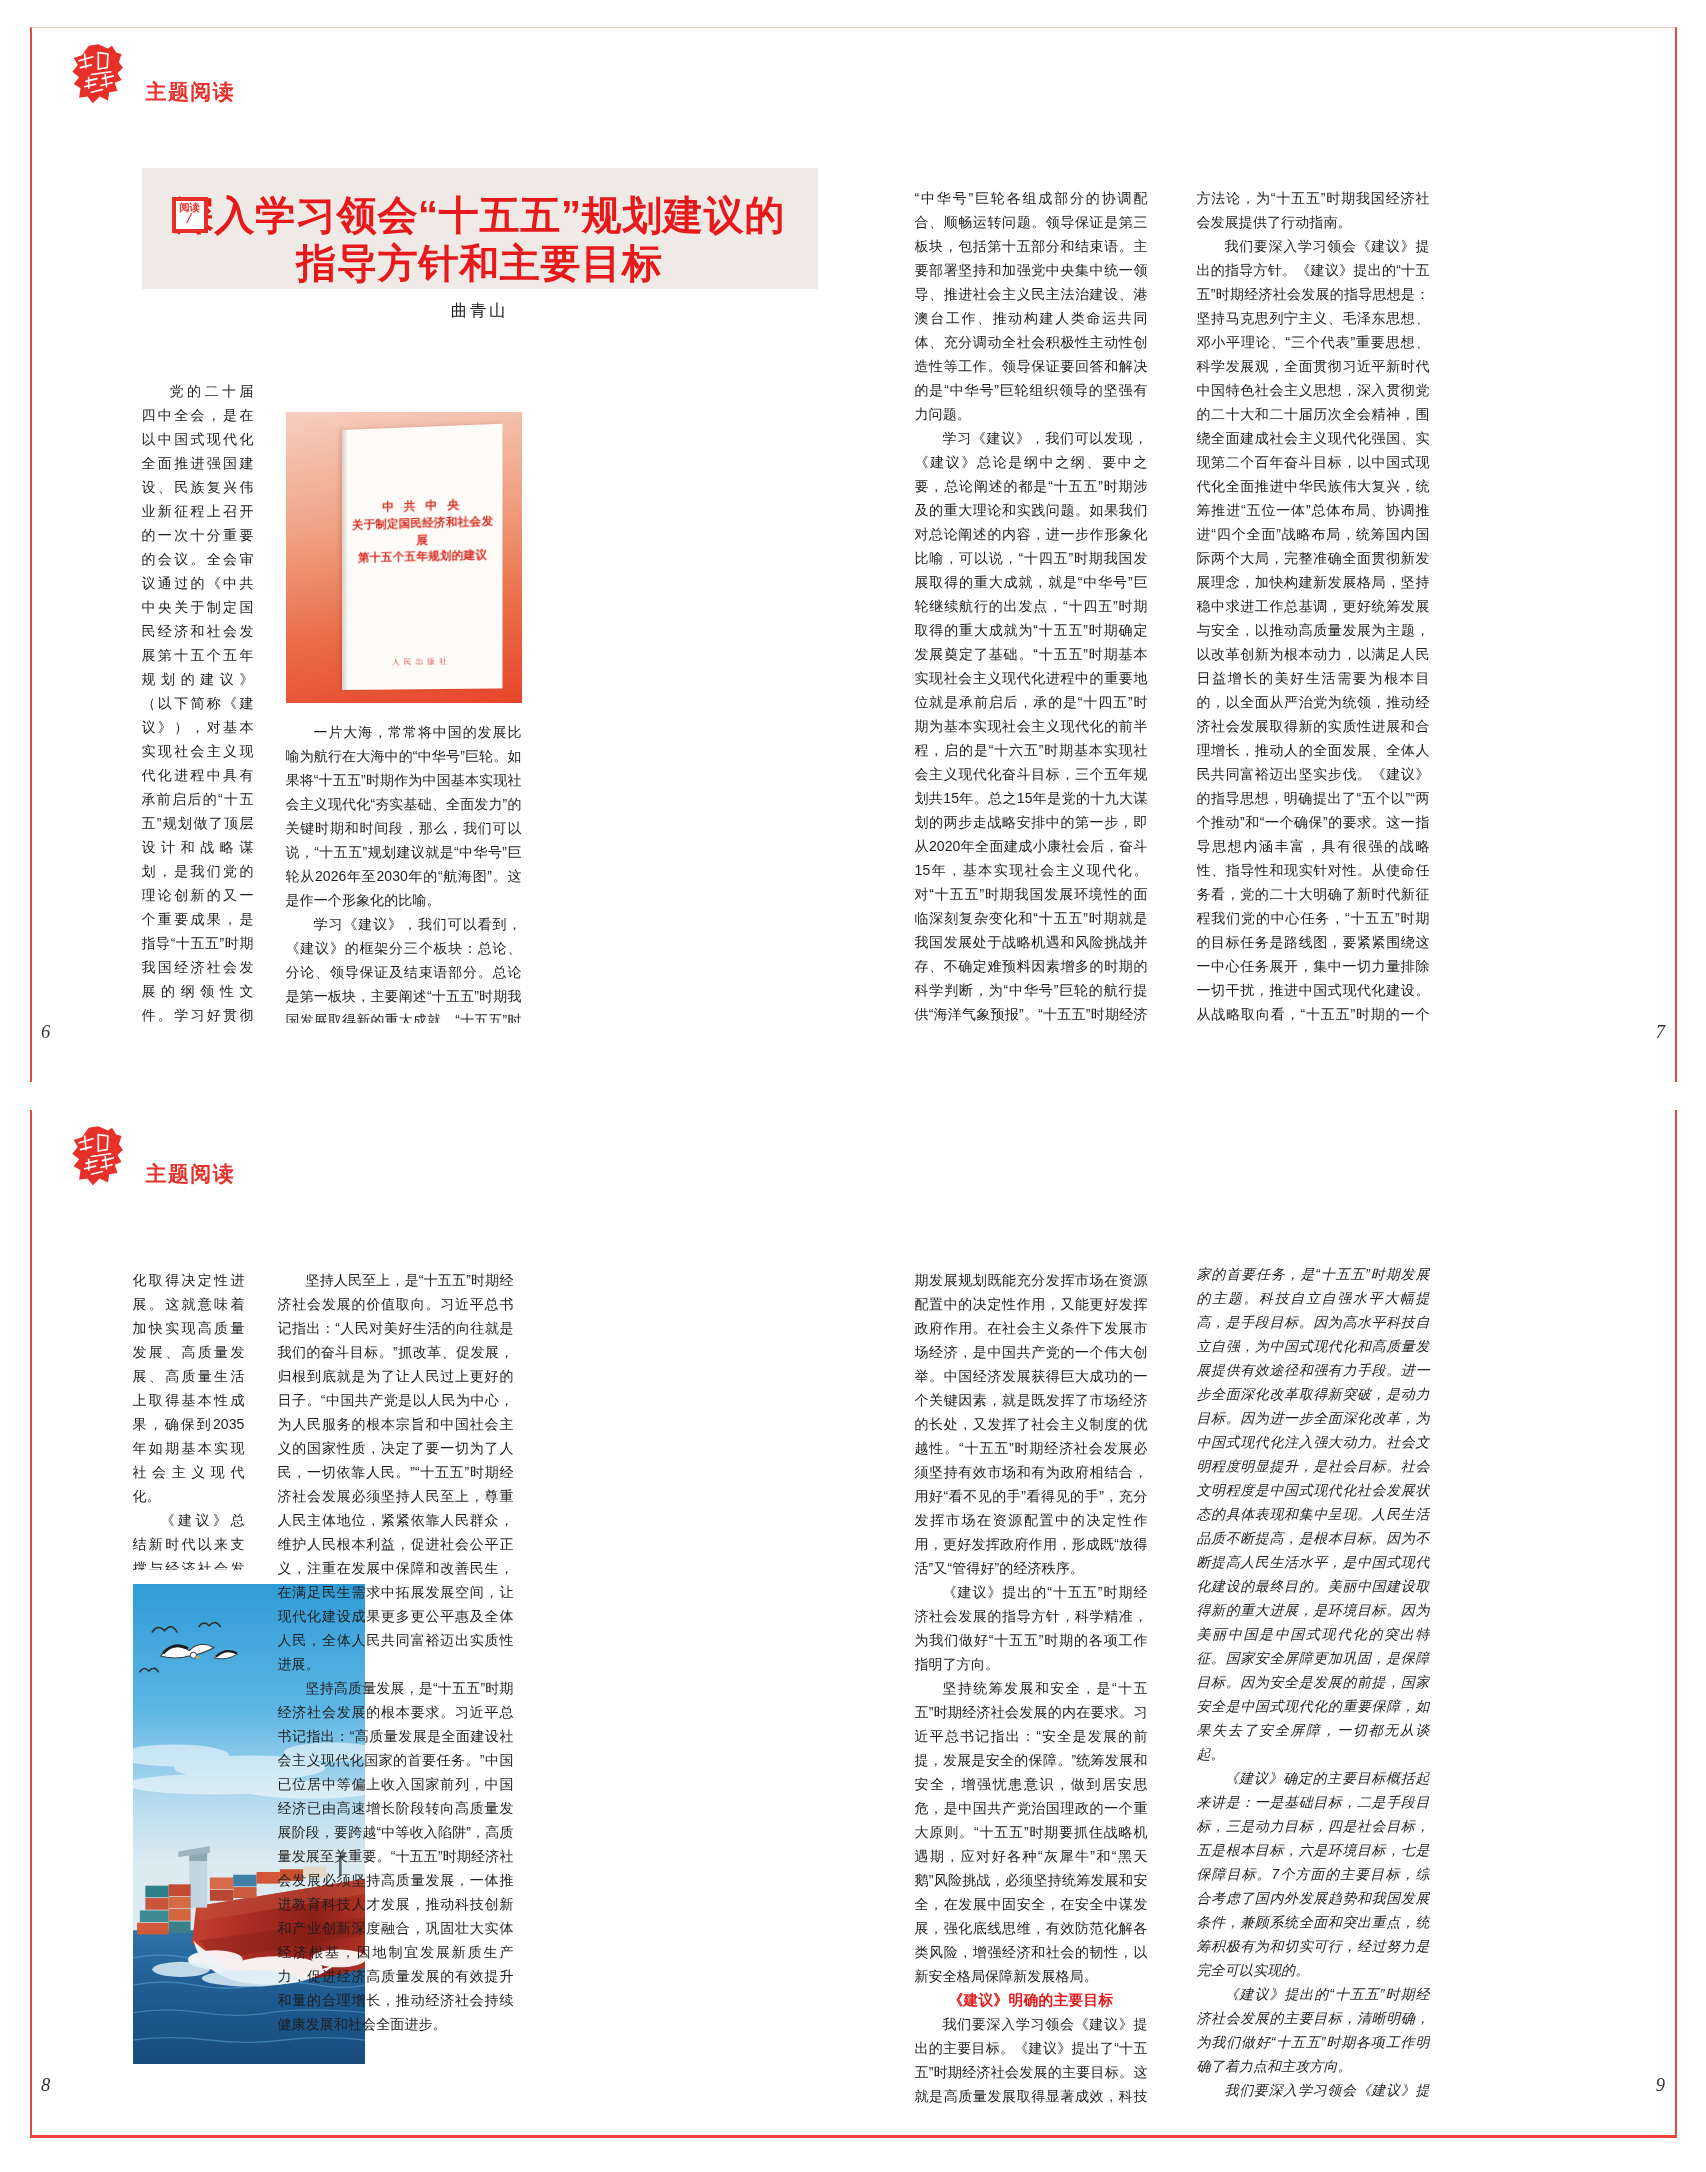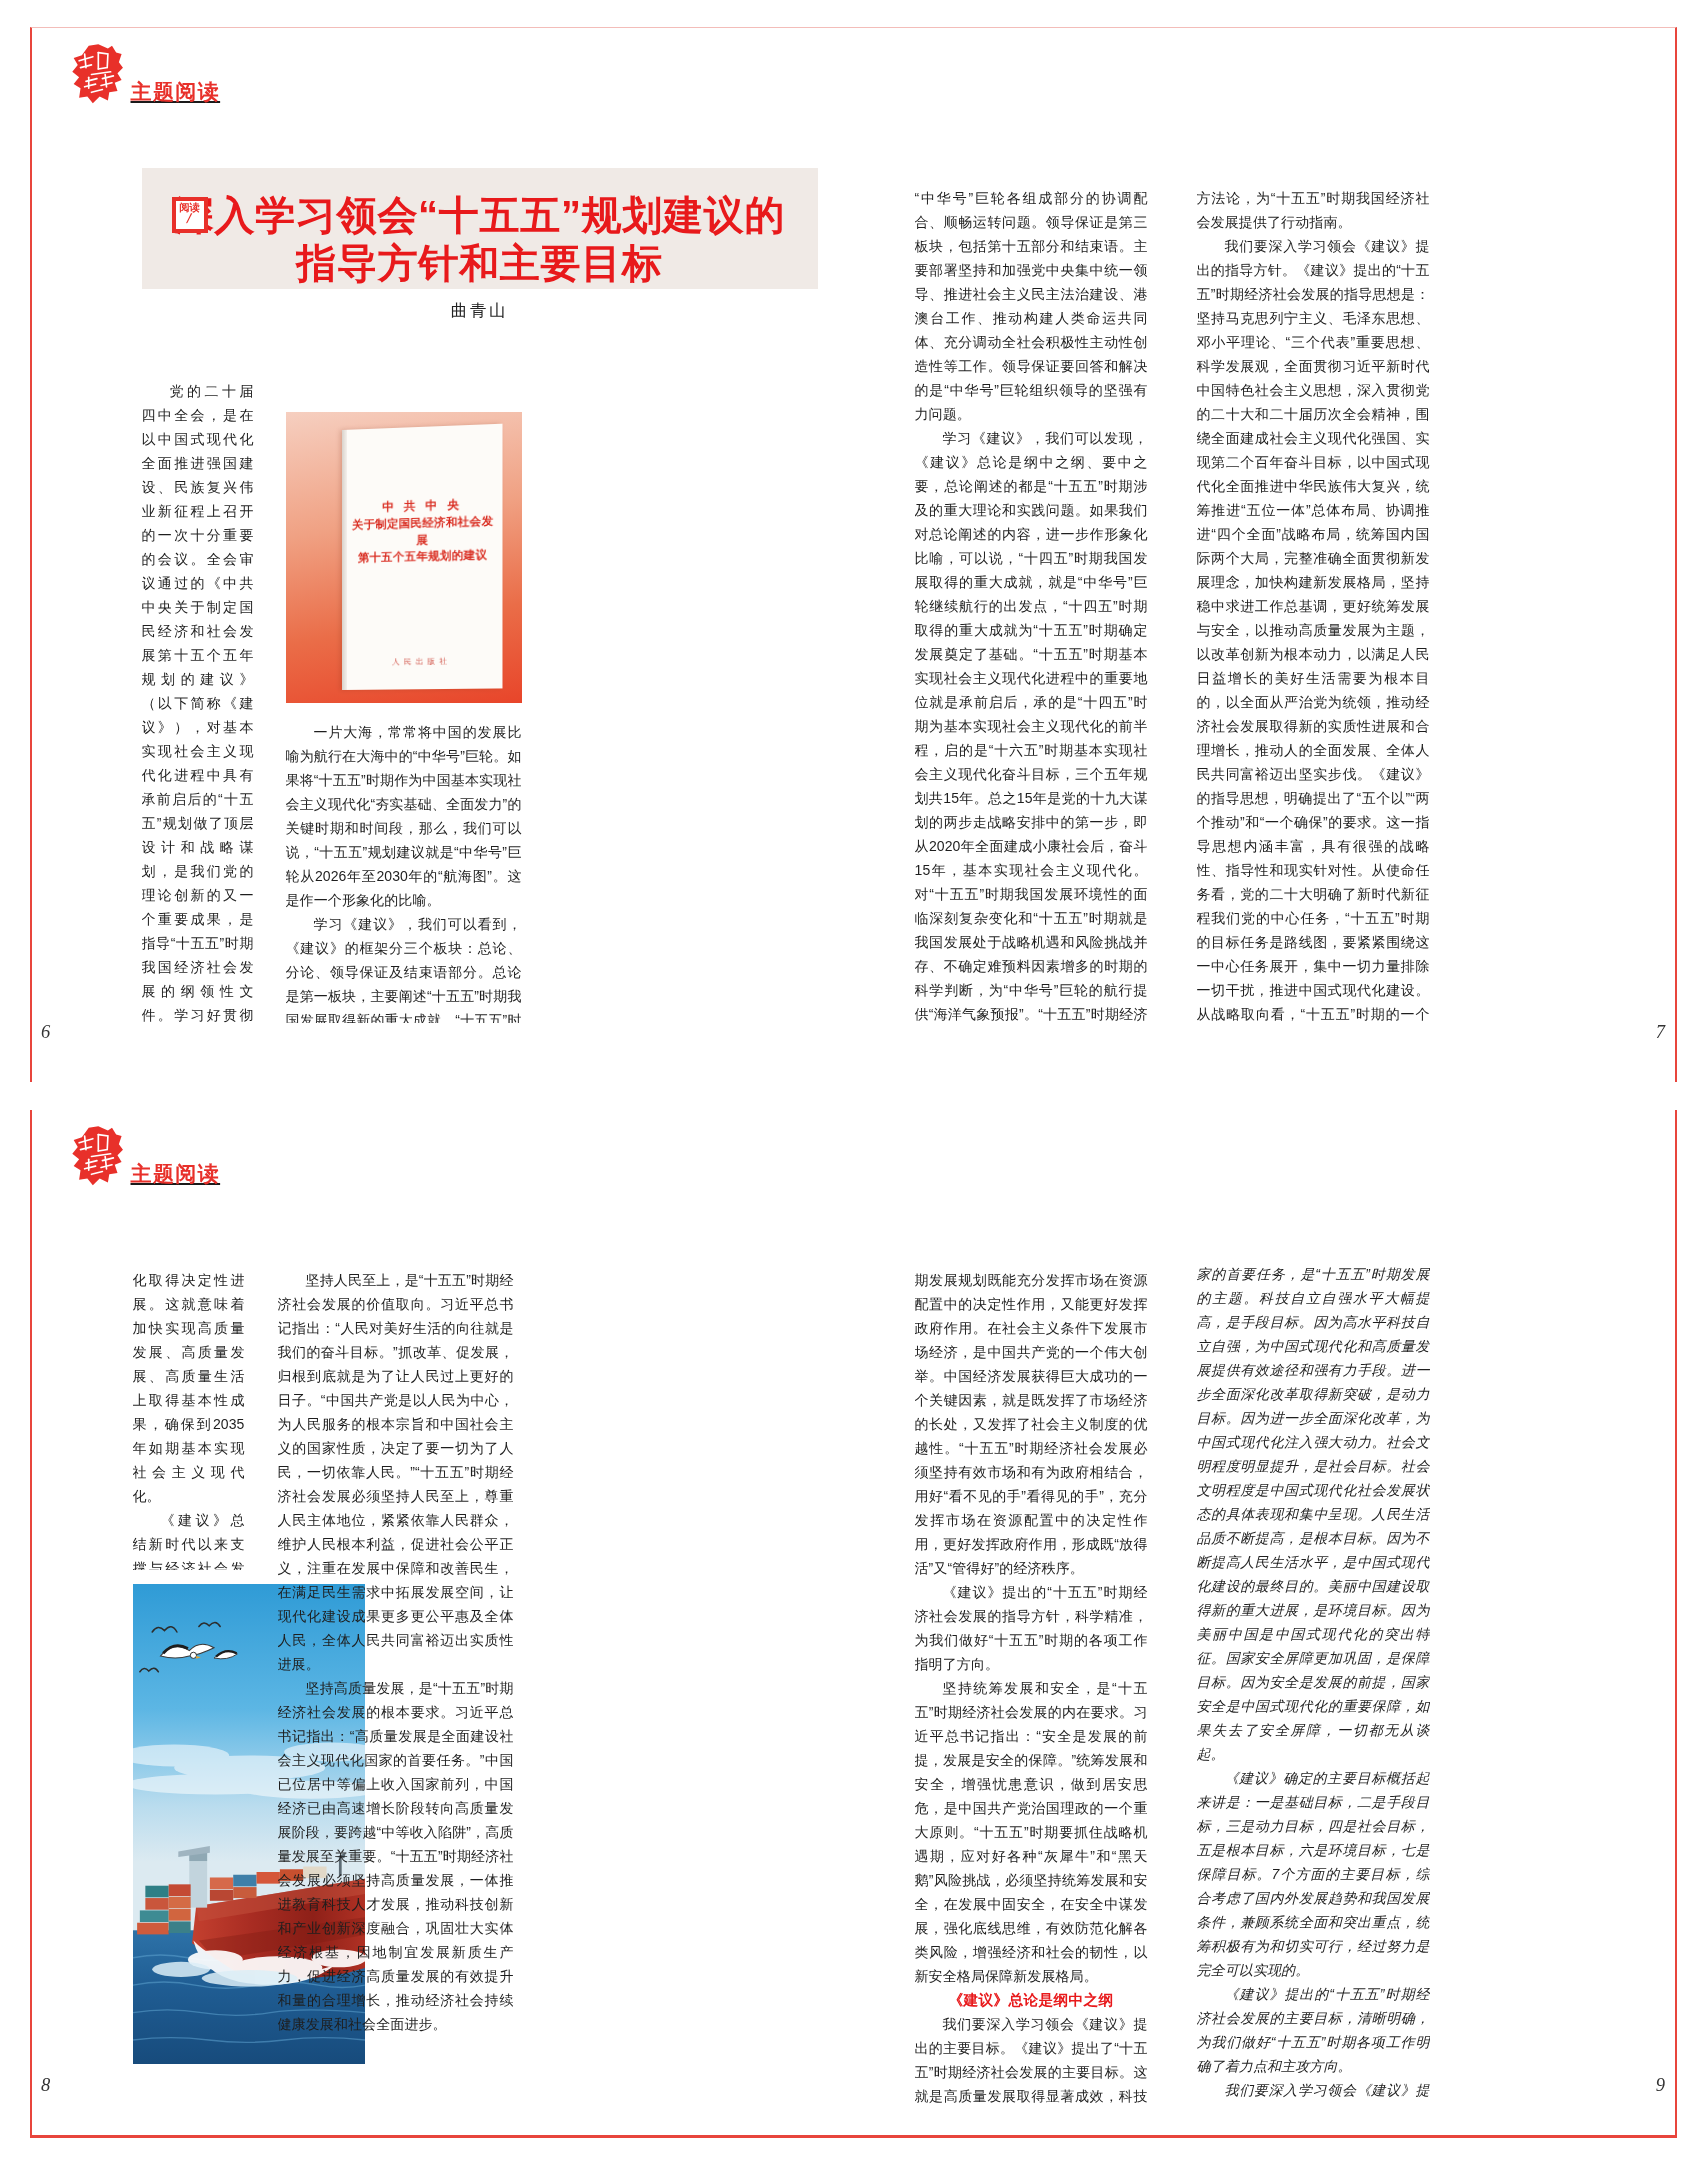--- a/index.html
+++ b/index.html
@@ -41,22 +41,21 @@
     left: 29.5px;  top: 1110px;
     width: 1647px; height: 1028px;
     border-bottom: 3.4px solid #e8453c;
   }
 
   
   .masthead {
     position: absolute;
     display: flex;
     align-items: flex-end;
-    gap: 1px;
-    text-decoration: underline;
+    gap: 16px;
   }
   .seal {
     width: 62px; height: 63px;
     position: relative;
     flex: none;
   }
   .seal svg { display:block; width:100%; height:100%; }
   .masthead-label {
     color: #e8302a;
     font-size: 21px;
@@ -438,21 +437,21 @@
     <div class="col" style="left:246px; top:158px; width:236px; height:837px;">
       <p>坚持人民至上，是“十五五”时期经济社会发展的价值取向。习近平总书记指出：“人民对美好生活的向往就是我们的奋斗目标。”抓改革、促发展，归根到底就是为了让人民过上更好的日子。“中国共产党是以人民为中心，为人民服务的根本宗旨和中国社会主义的国家性质，决定了要一切为了人民，一切依靠人民。”“十五五”时期经济社会发展必须坚持人民至上，尊重人民主体地位，紧紧依靠人民群众，维护人民根本利益，促进社会公平正义，注重在发展中保障和改善民生，在满足民生需求中拓展发展空间，让现代化建设成果更多更公平惠及全体人民，全体人民共同富裕迈出实质性进展。</p>
       <p>坚持高质量发展，是“十五五”时期经济社会发展的根本要求。习近平总书记指出：“高质量发展是全面建设社会主义现代化国家的首要任务。”中国已位居中等偏上收入国家前列，中国经济已由高速增长阶段转向高质量发展阶段，要跨越“中等收入陷阱”，高质量发展至关重要。“十五五”时期经济社会发展必须坚持高质量发展，一体推进教育科技人才发展，推动科技创新和产业创新深度融合，巩固壮大实体经济根基，因地制宜发展新质生产力，促进经济高质量发展的有效提升和量的合理增长，推动经济社会持续健康发展和社会全面进步。</p>
 
     </div>
 
     <div class="col" style="left:883px; top:158px; width:233px; height:837px;">
       <p class="noindent">期发展规划既能充分发挥市场在资源配置中的决定性作用，又能更好发挥政府作用。在社会主义条件下发展市场经济，是中国共产党的一个伟大创举。中国经济发展获得巨大成功的一个关键因素，就是既发挥了市场经济的长处，又发挥了社会主义制度的优越性。“十五五”时期经济社会发展必须坚持有效市场和有为政府相结合，用好“看不见的手”看得见的手”，充分发挥市场在资源配置中的决定性作用，更好发挥政府作用，形成既“放得活”又“管得好”的经济秩序。</p>
       <p>《建议》提出的“十五五”时期经济社会发展的指导方针，科学精准，为我们做好“十五五”时期的各项工作指明了方向。</p>
       <p>坚持统筹发展和安全，是“十五五”时期经济社会发展的内在要求。习近平总书记指出：“安全是发展的前提，发展是安全的保障。”统筹发展和安全，增强忧患意识，做到居安思危，是中国共产党治国理政的一个重大原则。“十五五”时期要抓住战略机遇期，应对好各种“灰犀牛”和“黑天鹅”风险挑战，必须坚持统筹发展和安全，在发展中固安全，在安全中谋发展，强化底线思维，有效防范化解各类风险，增强经济和社会的韧性，以新安全格局保障新发展格局。</p>
-      <p class="sec-head">《建议》总论是纲中之纲</p>
+      <p class="sec-head">《建议》明确的主要目标</p>
       <p>我们要深入学习领会《建议》提出的主要目标。《建议》提出了“十五五”时期经济社会发展的主要目标。这就是高质量发展取得显著成效，科技自立自强水平大幅提高，进一步全面深化改革取得新突破，社会文明程度明显提升，人民生活品质不断提高，美丽中国建设取得新的重大进展，国家安全屏障更加巩固，在全面建立了中国式现代化的基础上，为到2035年实现我国经济实力、科技实力、国防实力、综合国力大幅跃升奠定更为坚实的基础，人民生活更加美好，基本实现社会主义现代化。</p>
 
     </div>
 
     <div class="col" style="left:1165px; top:152px; width:233px; height:837px;font-style:italic;">
       <p class="noindent">家的首要任务，是“十五五”时期发展的主题。科技自立自强水平大幅提高，是手段目标。因为高水平科技自立自强，为中国式现代化和高质量发展提供有效途径和强有力手段。进一步全面深化改革取得新突破，是动力目标。因为进一步全面深化改革，为中国式现代化注入强大动力。社会文明程度明显提升，是社会目标。社会文明程度是中国式现代化社会发展状态的具体表现和集中呈现。人民生活品质不断提高，是根本目标。因为不断提高人民生活水平，是中国式现代化建设的最终目的。美丽中国建设取得新的重大进展，是环境目标。因为美丽中国是中国式现代化的突出特征。国家安全屏障更加巩固，是保障目标。因为安全是发展的前提，国家安全是中国式现代化的重要保障，如果失去了安全屏障，一切都无从谈起。</p>
       <p>《建议》确定的主要目标概括起来讲是：一是基础目标，二是手段目标，三是动力目标，四是社会目标，五是根本目标，六是环境目标，七是保障目标。7个方面的主要目标，综合考虑了国内外发展趋势和我国发展条件，兼顾系统全面和突出重点，统筹积极有为和切实可行，经过努力是完全可以实现的。</p>
       <p>《建议》提出的“十五五”时期经济社会发展的主要目标，清晰明确，为我们做好“十五五”时期各项工作明确了着力点和主攻方向。</p>
       <p><span>我们要深入学习领会《建议》提出的新要求，深入学习领会和贯彻落实好党的二十届四中全会精神。我们相信，有以习近平同志为核心的党中央的坚强领导，有习近平新时代中国特色社会主义思想的科学指引，全党全国各族人民团结一致、奋发努力，全会审议通过的《建议》一定会实现。坚决、落实好《建议》所确定的主要目标一定会实现。我们一棒接着一棒跑，持续不断、接续奋斗，锲而不舍、久久为功，取得的发展成就一定会在基本实现社会主义现代化真实的基础，“中华号”巨轮就会行稳致远。我们破除坚冰、扫除障碍，奋力开创中国式现代化建设新局面，就一定会乘势而上，我们充满信心、充满期望。</span></p>
 

